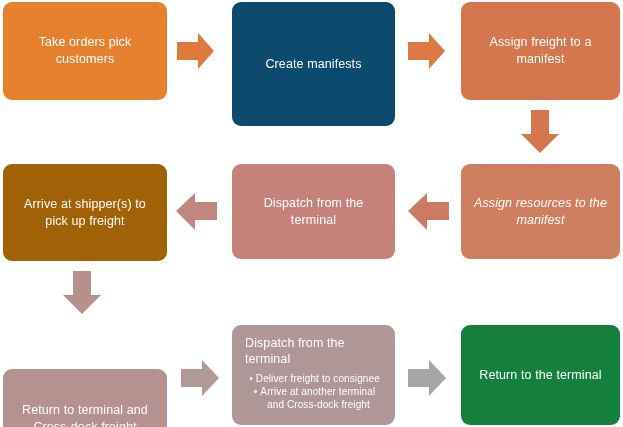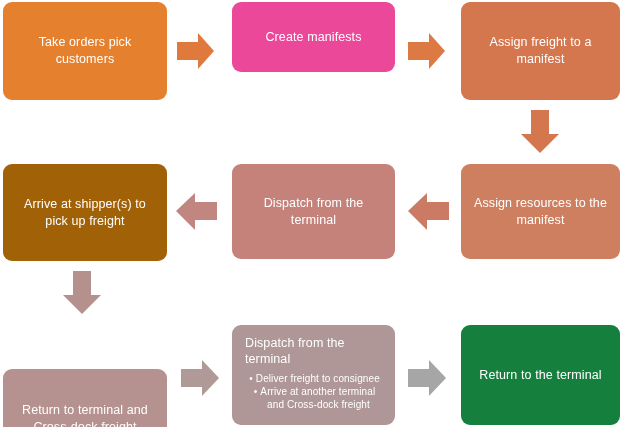--- a/index.html
+++ b/index.html
@@ -73,21 +73,21 @@
   <div class="node" style="left:3px; top:2px; width:164px; height:98px; background:#E5802F;">
     <span>Take orders pick customers</span>
   </div>
 
   <div class="arrow" style="left:177px; top:31px; width:38px; height:40px;">
     <svg width="38" height="40" viewBox="0 0 38 40">
       <path d="M0 11 L21 11 L21 2 L37 20 L21 38 L21 29 L0 29 Z" fill="#E0793C"></path>
     </svg>
   </div>
 
-  <div class="node" style="left:232px; top:2px; width:163px; height:70px; background:#ec4899;">
+  <div class="node" style="left:232px; top:2px; width:163px; height:124px; background:#0c4a6e;">
     <span>Create manifests</span>
   </div>
 
   <div class="arrow" style="left:408px; top:31px; width:38px; height:40px;">
     <svg width="38" height="40" viewBox="0 0 38 40">
       <path d="M0 11 L21 11 L21 2 L37 20 L21 38 L21 29 L0 29 Z" fill="#DD7A44"></path>
     </svg>
   </div>
 
   <div class="node" style="left:461px; top:2px; width:159px; height:98px; background:#D4774F;">
@@ -113,21 +113,21 @@
   <div class="node" style="left:232px; top:164px; width:163px; height:95px; background:#C4827A;">
     <span>Dispatch from the terminal</span>
   </div>
 
   <div class="arrow" style="left:407px; top:191px; width:42px; height:41px;">
     <svg width="42" height="41" viewBox="0 0 42 41">
       <path d="M42 11 L20 11 L20 2 L1 20 L20 39 L20 29 L42 29 Z" fill="#CB7B63"></path>
     </svg>
   </div>
 
-  <div class="node" style="left:461px; top:164px; width:159px; height:95px; background:#CE7F60;">
+  <div class="node" style="left:461px; top:164px; width:159px; height:95px; background:#CE7F60;font-style:italic;">
     <span>Assign resources to the manifest</span>
   </div>
 
   <div class="arrow" style="left:61px; top:271px; width:42px; height:45px;">
     <svg width="42" height="45" viewBox="0 0 42 45">
       <path d="M12 0 L30 0 L30 24 L40 24 L21 43 L2 24 L12 24 Z" fill="#B5918E"></path>
     </svg>
   </div>
 
   <div class="node" style="left:3px; top:325px; width:164px; height:100px; background:#B5928F;margin-top:44px;">

